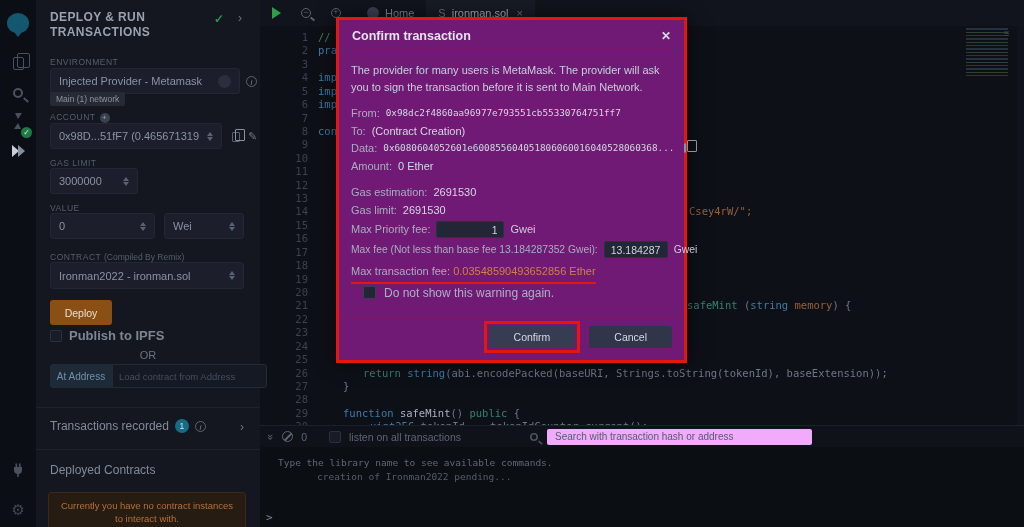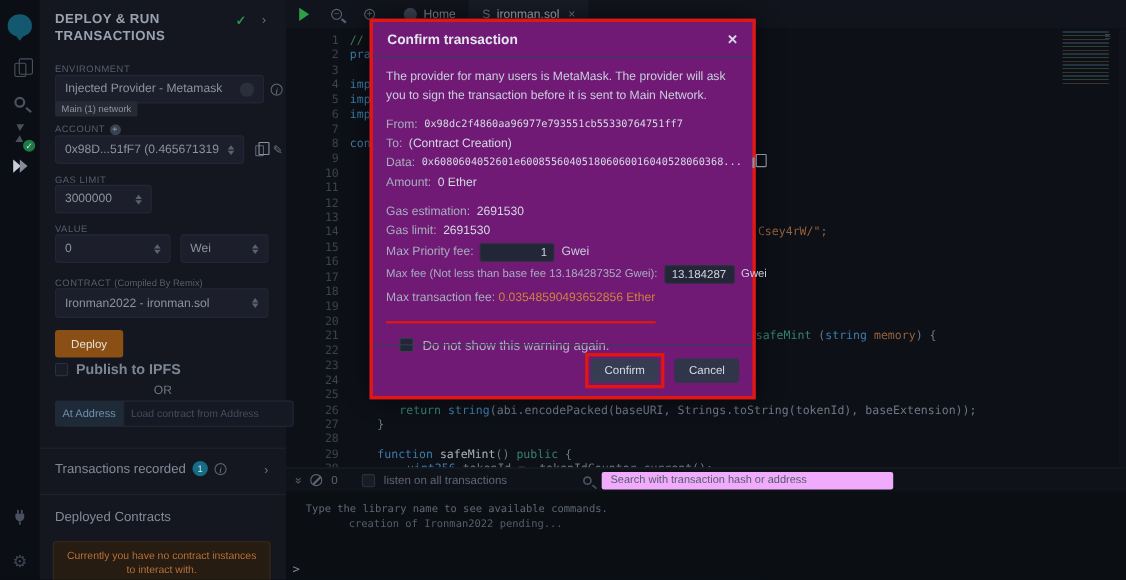--- a/index.html
+++ b/index.html
@@ -96,26 +96,26 @@
   .m-p2 { margin-top:0; }
   .kv { display:flex; gap:6px; margin-top:1px; align-items:center; }
   .kv .k { color:#a6aebf; white-space:nowrap; }
   .kv .v { color:#d3d8e2; }
   .mono { font-family:"DejaVu Sans Mono", monospace; font-size:9.3px; }
   .gap8 { height:9px; }
   .copyic { position:relative; width:8px; height:10px; border:1.2px solid #8a92a2; border-radius:1px; margin-left:4px; }
   .copyic:before { content:""; position:absolute; left:2px; top:-4px; width:8px; height:10px; border:1.2px solid #8a92a2; border-radius:1px; }
   .fee-inp { background:#222636; border:1px solid #2c3142; border-radius:2px; color:#cfd4df; font-size:10.5px; height:17px; text-align:right; padding:0 6px; }
   .feerow { display:flex; align-items:center; gap:6px; margin-top:3px; white-space:nowrap; }
-  .maxtx-wrap { display:inline-block; border-bottom:2.5px solid #e4170e; padding-bottom:12px; margin-top:5px; }
+  .maxtx-wrap { display:inline-block; border-bottom:2.5px solid #e4170e; padding-bottom:2px; margin-top:5px; }
   .fee-orange { color:#cf8140; }
-  .m-cbrow { display:flex; align-items:center; gap:8px; margin-top:11px; color:#aab2c2; font-size:12px;padding-left:12px; }
+  .m-cbrow { display:flex; align-items:center; gap:8px; color:#aab2c2; font-size:12px;padding-left:12px; }
   .m-cb { width:13px; height:13px; background:#222636; border:1px solid #3a4052; border-radius:2px; }
   .m-foot { position:absolute; left:0; bottom:0; width:100%; border-top:1px solid #3a3e50; display:flex; justify-content:flex-end; align-items:center; gap:9px; padding:7px 12px; }
-  .btn { border:none; border-radius:3px; font-size:10.5px; padding:5px 13px; color:#d5d9e2;text-align:center; }
+  .btn { border:none; border-radius:3px; font-size:10.5px; padding:5px 25px; color:#d5d9e2;text-align:center; }
   .btn-confirm { background:#363c52; }
   .btn-cancel { background:#30354a; }
   .red-wrap { border:3px solid #e4170e; padding:2px; }
 </style>
 </head>
 <body>
 
 <div id="stage">
 
   <div id="iconbar" class="abs">

